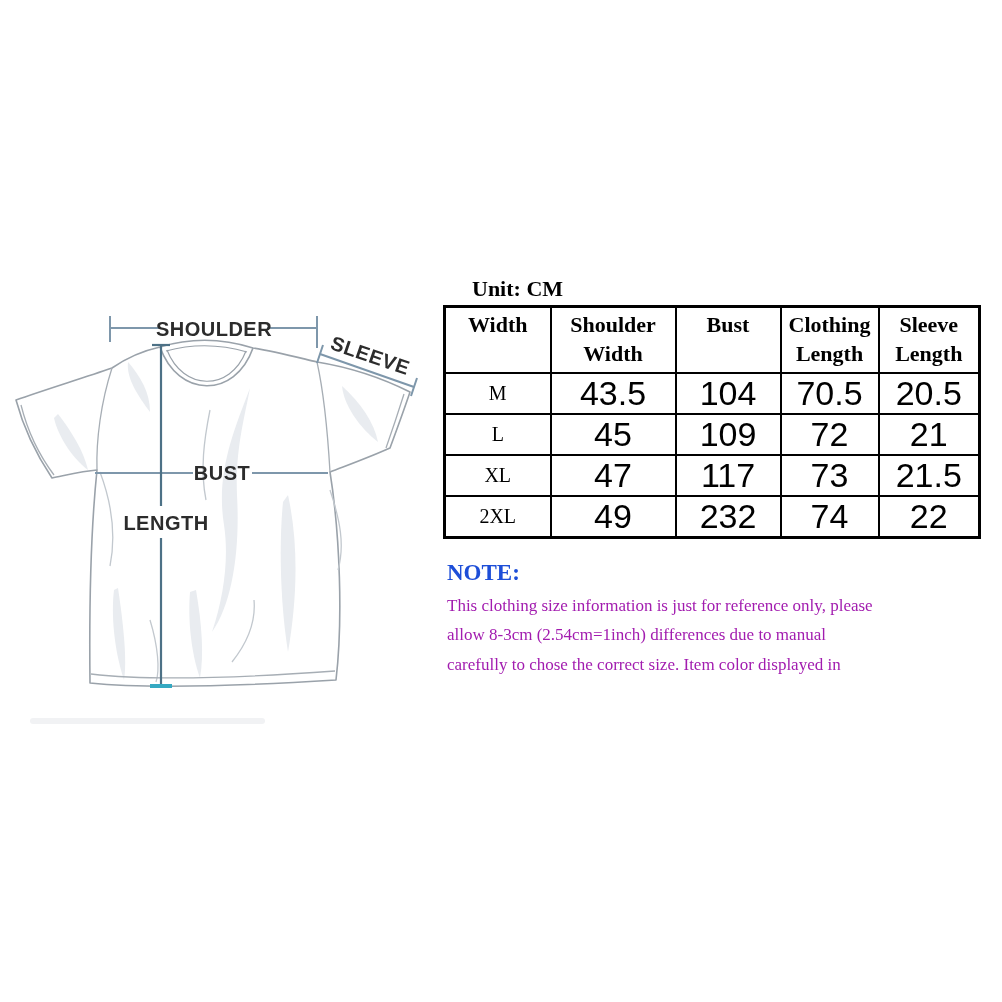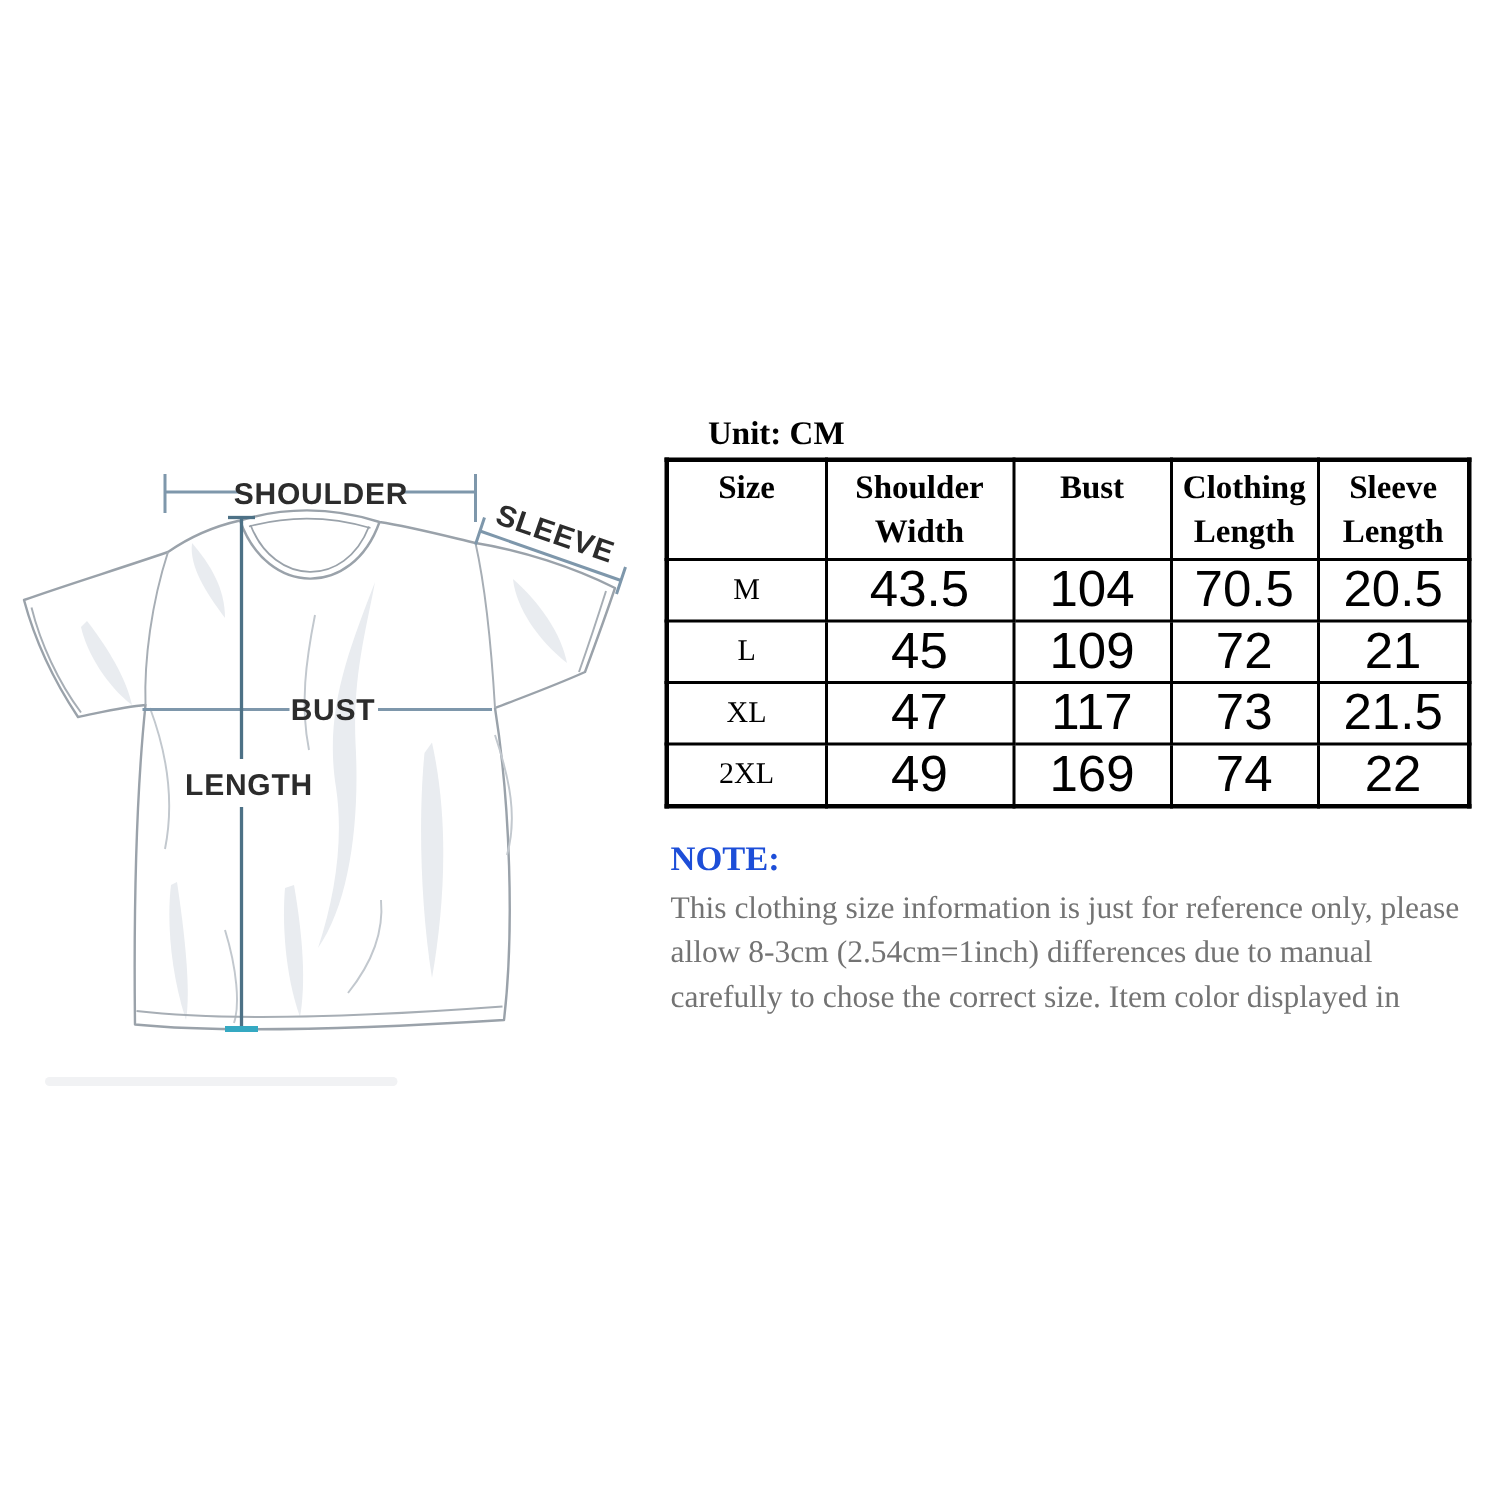--- a/index.html
+++ b/index.html
@@ -55,22 +55,22 @@
   #note-block{
     position:absolute;left:447px;top:560px;width:545px;
   }
   #note-heading{
     font-family:"Liberation Serif",serif;
     font-weight:bold;font-size:23px;
     margin:0 0 5px 0;
   }
   .note-line{
     font-family:"Liberation Serif",serif;
-    font-size:21px;line-height:29.4px;
-    color:#737373;white-space:nowrap;
+    font-size:17px;line-height:29.4px;
+    color:#a21caf;white-space:nowrap;
   }
 </style>
 </head>
 <body>
 
 <div id="canvas">
 
   <svg id="tshirt-svg" viewBox="0 0 450 440" xmlns="http://www.w3.org/2000/svg">
 
     <rect x="30" y="428" width="235" height="6" rx="3" fill="#f1f2f4"></rect>
@@ -148,21 +148,21 @@
   <table id="size-table">
     <colgroup>
       <col style="width:106px">
         <col style="width:125px">
         <col style="width:105px">
       <col style="width:98px">
         <col style="width:101px">
     </colgroup>
     <thead>
       <tr>
-        <th>Size</th>
+        <th>Width</th>
         <th>Shoulder Width</th>
         <th>Bust</th>
         <th>Clothing Length</th>
         <th>Sleeve Length</th>
       </tr>
     </thead>
     <tbody>
       <tr>
         <td class="size-cell">M</td>
         <td class="num-cell">43.5</td>
@@ -180,21 +180,21 @@
       <tr>
         <td class="size-cell">XL</td>
         <td class="num-cell">47</td>
         <td class="num-cell">117</td>
         <td class="num-cell">73</td>
         <td class="num-cell">21.5</td>
       </tr>
       <tr>
         <td class="size-cell">2XL</td>
         <td class="num-cell">49</td>
-        <td class="num-cell">169</td>
+        <td class="num-cell">232</td>
         <td class="num-cell">74</td>
         <td class="num-cell">22</td>
       </tr>
     </tbody>
   </table>
 
   <div id="note-block">
     <div id="note-heading" style="color: #1d4ed8;">NOTE:</div>
     <div class="note-line">This clothing size information is just for reference only, please</div>
     <div class="note-line">allow 8-3cm (2.54cm=1inch) differences due to manual</div>

